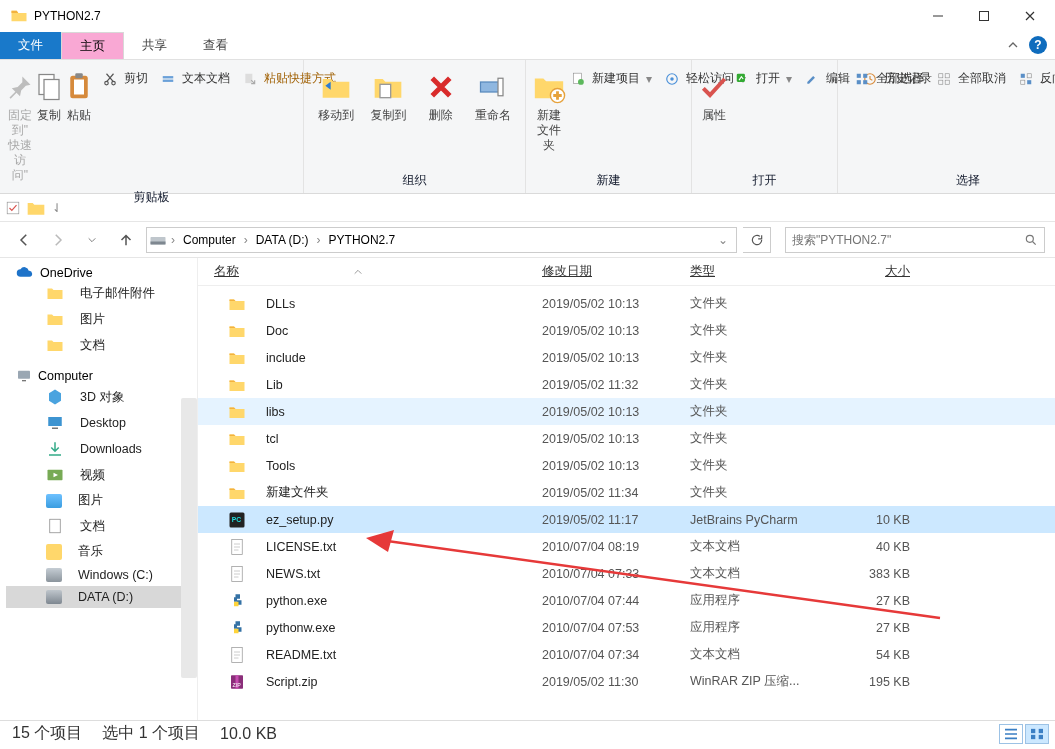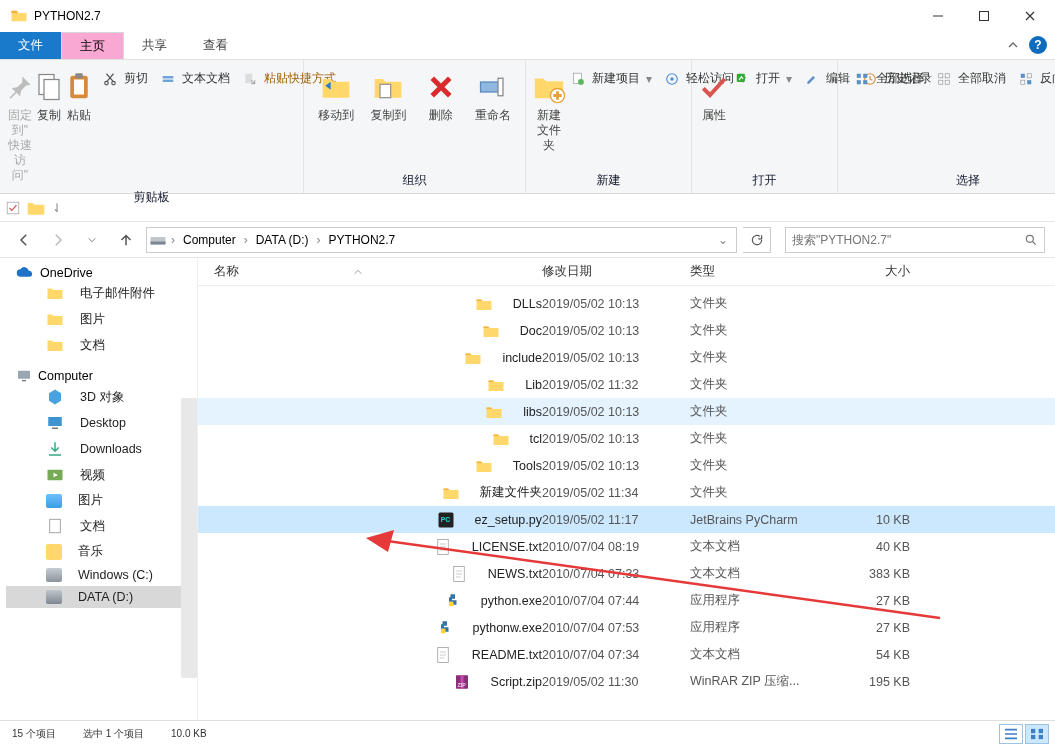--- a/index.html
+++ b/index.html
@@ -46,36 +46,36 @@
 .main { display: flex; height: 462px; }
 .sidebar { width: 198px; overflow-y: auto; border-right: 1px solid #eee; padding: 8px 0 8px 6px; position: relative; }
 .sidebar .scrollbar-sim { position: absolute; right: 0; top: 140px; width: 16px; height: 280px; background: #e8e8e8; border-radius: 2px; }
 .side-item { display: flex; align-items: center; gap: 16px; padding: 4px 6px 4px 18px; font-size: 12.5px; color: #222; }
 .side-item.child { padding-left: 40px; }
 .side-item.selected { background: #d8d8d8; }
 .side-head { padding-left: 10px; font-size: 12.5px; display:flex; align-items:center; gap:6px; }
 .side-sp { height: 10px; }
 
 .content { flex: 1; display: flex; flex-direction: column; position: relative; }
-.cols { display: flex; align-items: center; height: 28px; border-bottom: 1px solid #eee; font-size: 12.5px; color: #333; padding-left: 16px; }
+.cols { display: flex; align-items: center; height: 28px; border-bottom: 1px solid #eee; font-size: 12.5px; color: #333; padding-left: 16px; text-decoration: underline; }
 .col-name { width: 328px; display:flex; align-items:center; gap:4px;}
 .col-date { width: 148px; }
 .col-type { width: 150px; }
 .col-size { width: 80px; text-align: right; padding-right: 10px; }
 .filelist { flex: 1; overflow: auto; padding-top: 4px; }
 .row { display: flex; align-items: center; height: 27px; padding-left: 16px; font-size: 12.5px; color: #222; }
 .row.hover { background: #e5f3ff; }
 .row.selected { background: #cce8ff; }
-.row .c-name { width: 328px; display: flex; align-items: center; gap: 20px; padding-left: 14px; justify-content: flex-end; }
+.row .c-name { width: 328px; display: flex; align-items: center; gap: 20px; padding-left: 14px; }
 .row .c-date { width: 148px; color: #555; }
 .row .c-type { width: 150px; color: #555; }
 .row .c-size { width: 80px; text-align: right; color: #555; padding-right: 10px; }
 .fico { width: 18px; height: 18px; flex-shrink: 0; }
 
-.statusbar { height: 26px; border-top: 1px solid #ddd; display: flex; align-items: center; padding: 0 12px; gap: 27px; font-size: 10px; color: #333; background: #fff; position: relative; }
+.statusbar { height: 26px; border-top: 1px solid #ddd; display: flex; align-items: center; padding: 0 12px; gap: 20px; font-size: 16px; color: #333; background: #fff; position: relative; }
 .statusbar .view-toggle { position: absolute; right: 6px; display: flex; gap: 2px; }
 .statusbar .view-toggle div { width: 24px; height: 20px; border: 1px solid #9cc2e5; display: flex; align-items: center; justify-content: center; }
 .statusbar .view-toggle div.active { background: #cce8ff; }
 
 .arrow-overlay { position: absolute; left: 360px; top: 528px; pointer-events: none; z-index: 50; }
 
 .folder-svg { fill: #ffd76b; }
 
 .hdd-ico{width:16px;height:14px;background:linear-gradient(#bfc6cc,#7e8790);border-radius:2px;}
 .drv-ico{width:16px;height:14px;background:linear-gradient(#c5cdd4,#8b949c);border-radius:2px;position:relative;}

